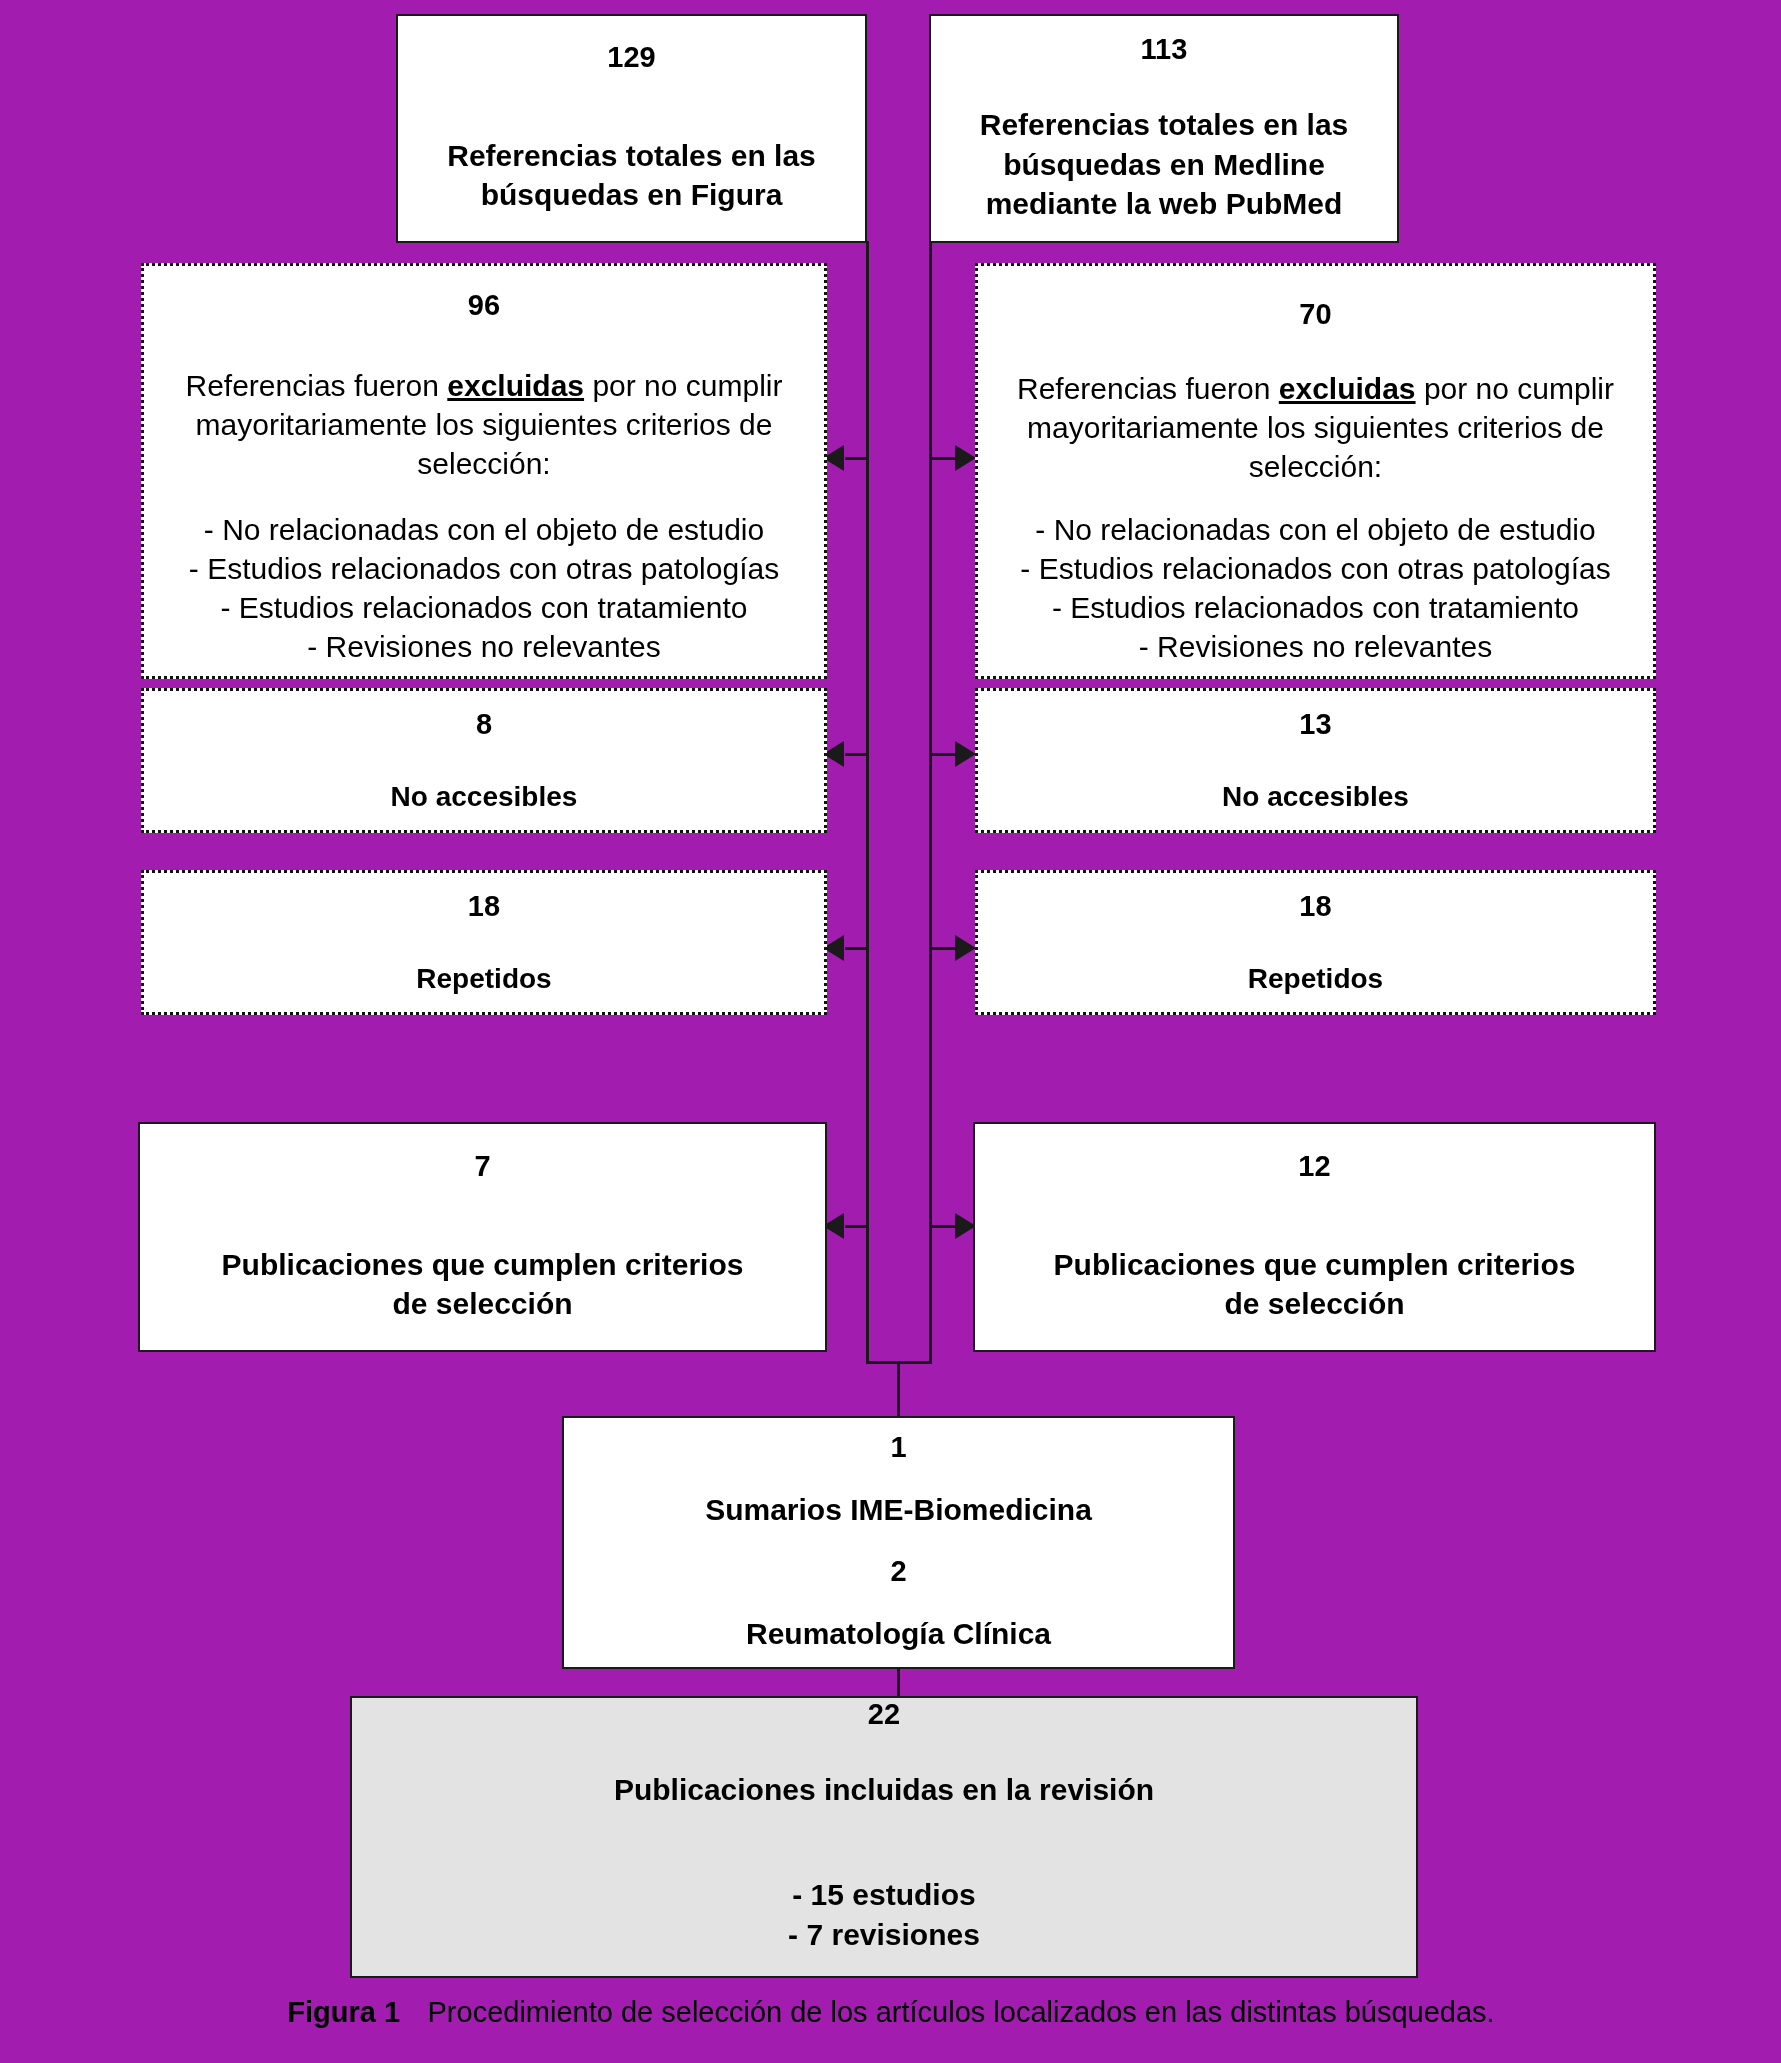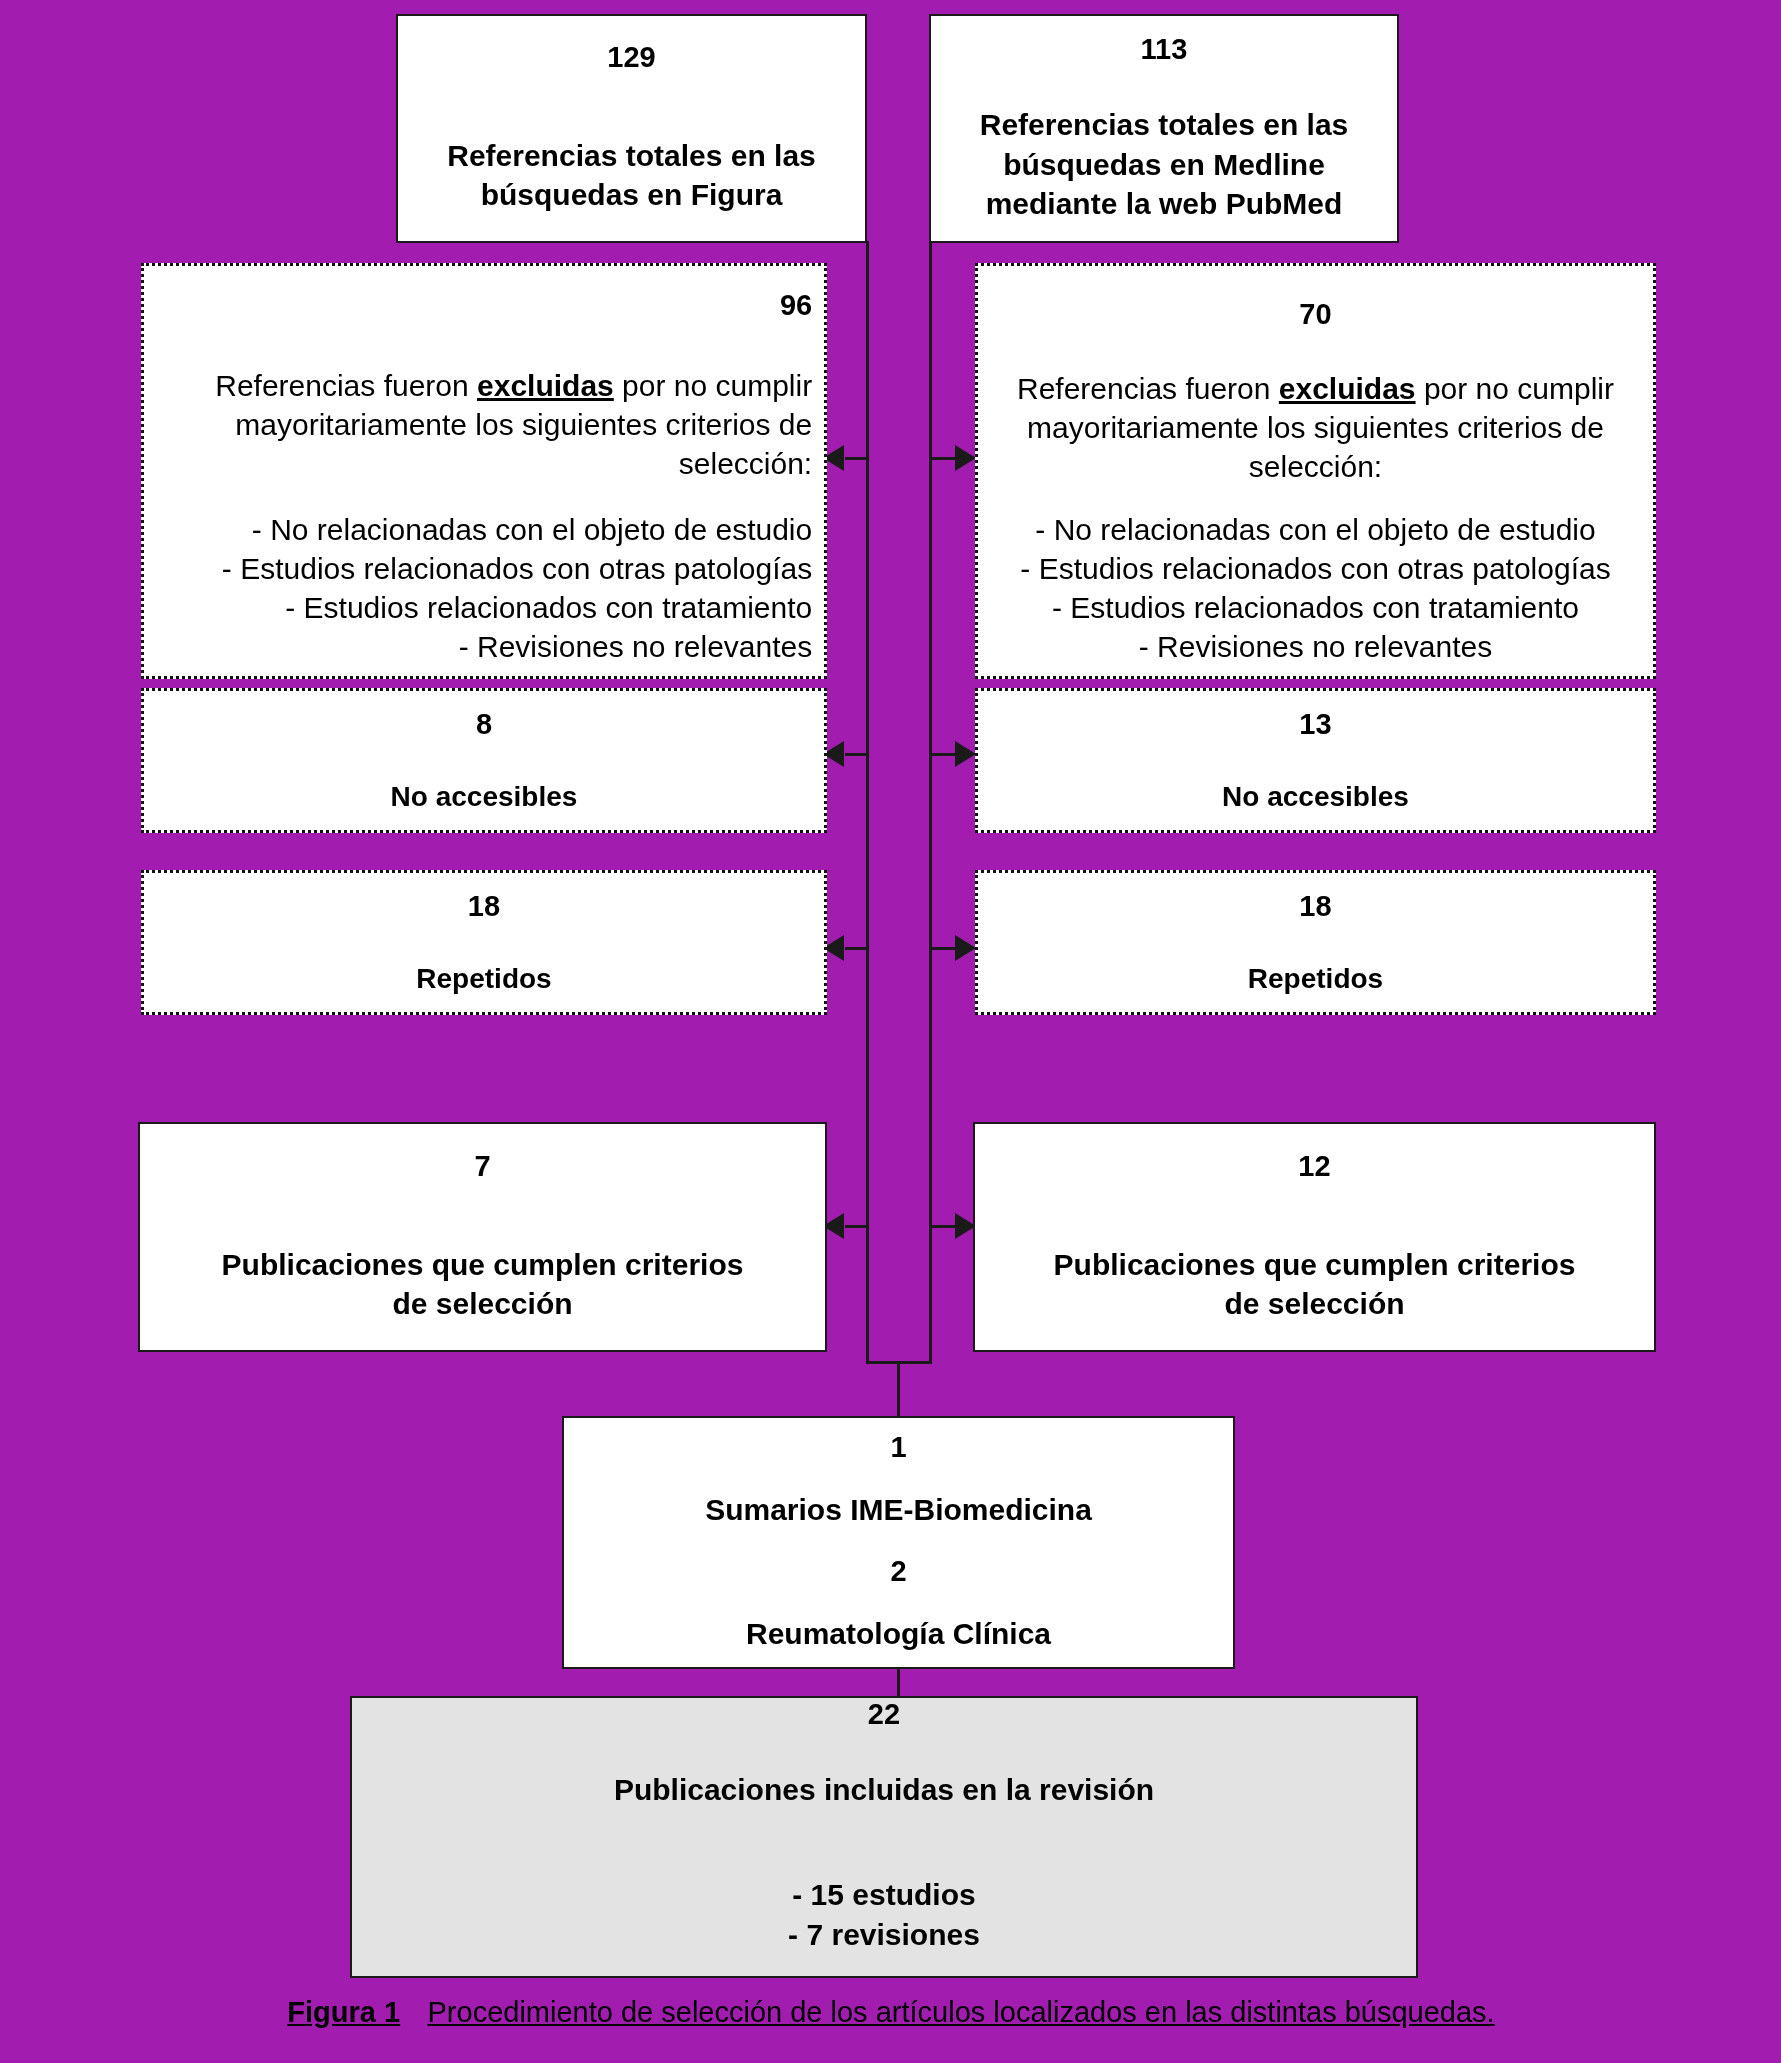--- a/index.html
+++ b/index.html
@@ -72,21 +72,21 @@
   </div>
 
   <div class="box solid" style="left:929px;top:13.7px;width:470px;height:229px;padding:9.8px 13.7px;">
     <div class="num">113</div>
     <div class="sp12"></div>
     <div class="ttl">Referencias totales en  las</div>
     <div class="ttl">búsquedas en Medline</div>
     <div class="ttl">mediante la web PubMed</div>
   </div>
 
-  <div class="box dotted" style="left:141px;top:263px;width:686px;height:416px;padding:9.8px 11.8px;justify-content:flex-start;align-items:flex-end;">
+  <div class="box dotted" style="left:141px;top:263px;width:686px;height:416px;padding:9.8px 11.8px;justify-content:flex-start;">
     <div class="num" style="margin-top:13.7px;">96</div>
     <div class="sp20"></div>
     <div class="bodytxt">
       <span>Referencias fueron </span><b style="text-decoration:underline;">excluidas</b><span> por no cumplir</span>
     </div>
     <div class="bodytxt">mayoritariamente los siguientes criterios de</div>
     <div class="bodytxt">selección:</div>
     <div class="sp12"></div>
     <div class="listblk">- No relacionadas con el objeto de estudio</div>
     <div class="listblk">- Estudios relacionados con otras patologías</div>
@@ -159,18 +159,18 @@
 
   <div class="box shaded" style="left:350px;top:1696px;width:1068px;height:282px;justify-content:flex-start;">
     <div class="num">22</div>
     <div class="sp12"></div>
     <div class="ttl">Publicaciones incluidas en la revisión</div>
     <div style="height:65px;"></div>
     <div class="ttl">- 15 estudios</div>
     <div class="ttl">- 7 revisiones</div>
   </div>
 
-  <div class="caption" style="top:1996px;text-decoration:underline;">
+  <div class="caption" style="top:1996px;">
     <span class="capname">Figura 1</span><span class="nowrap">Procedimiento de selección de los artículos localizados en las distintas búsquedas.</span>
   </div>
 
 </div>
 
 
 </body></html>

